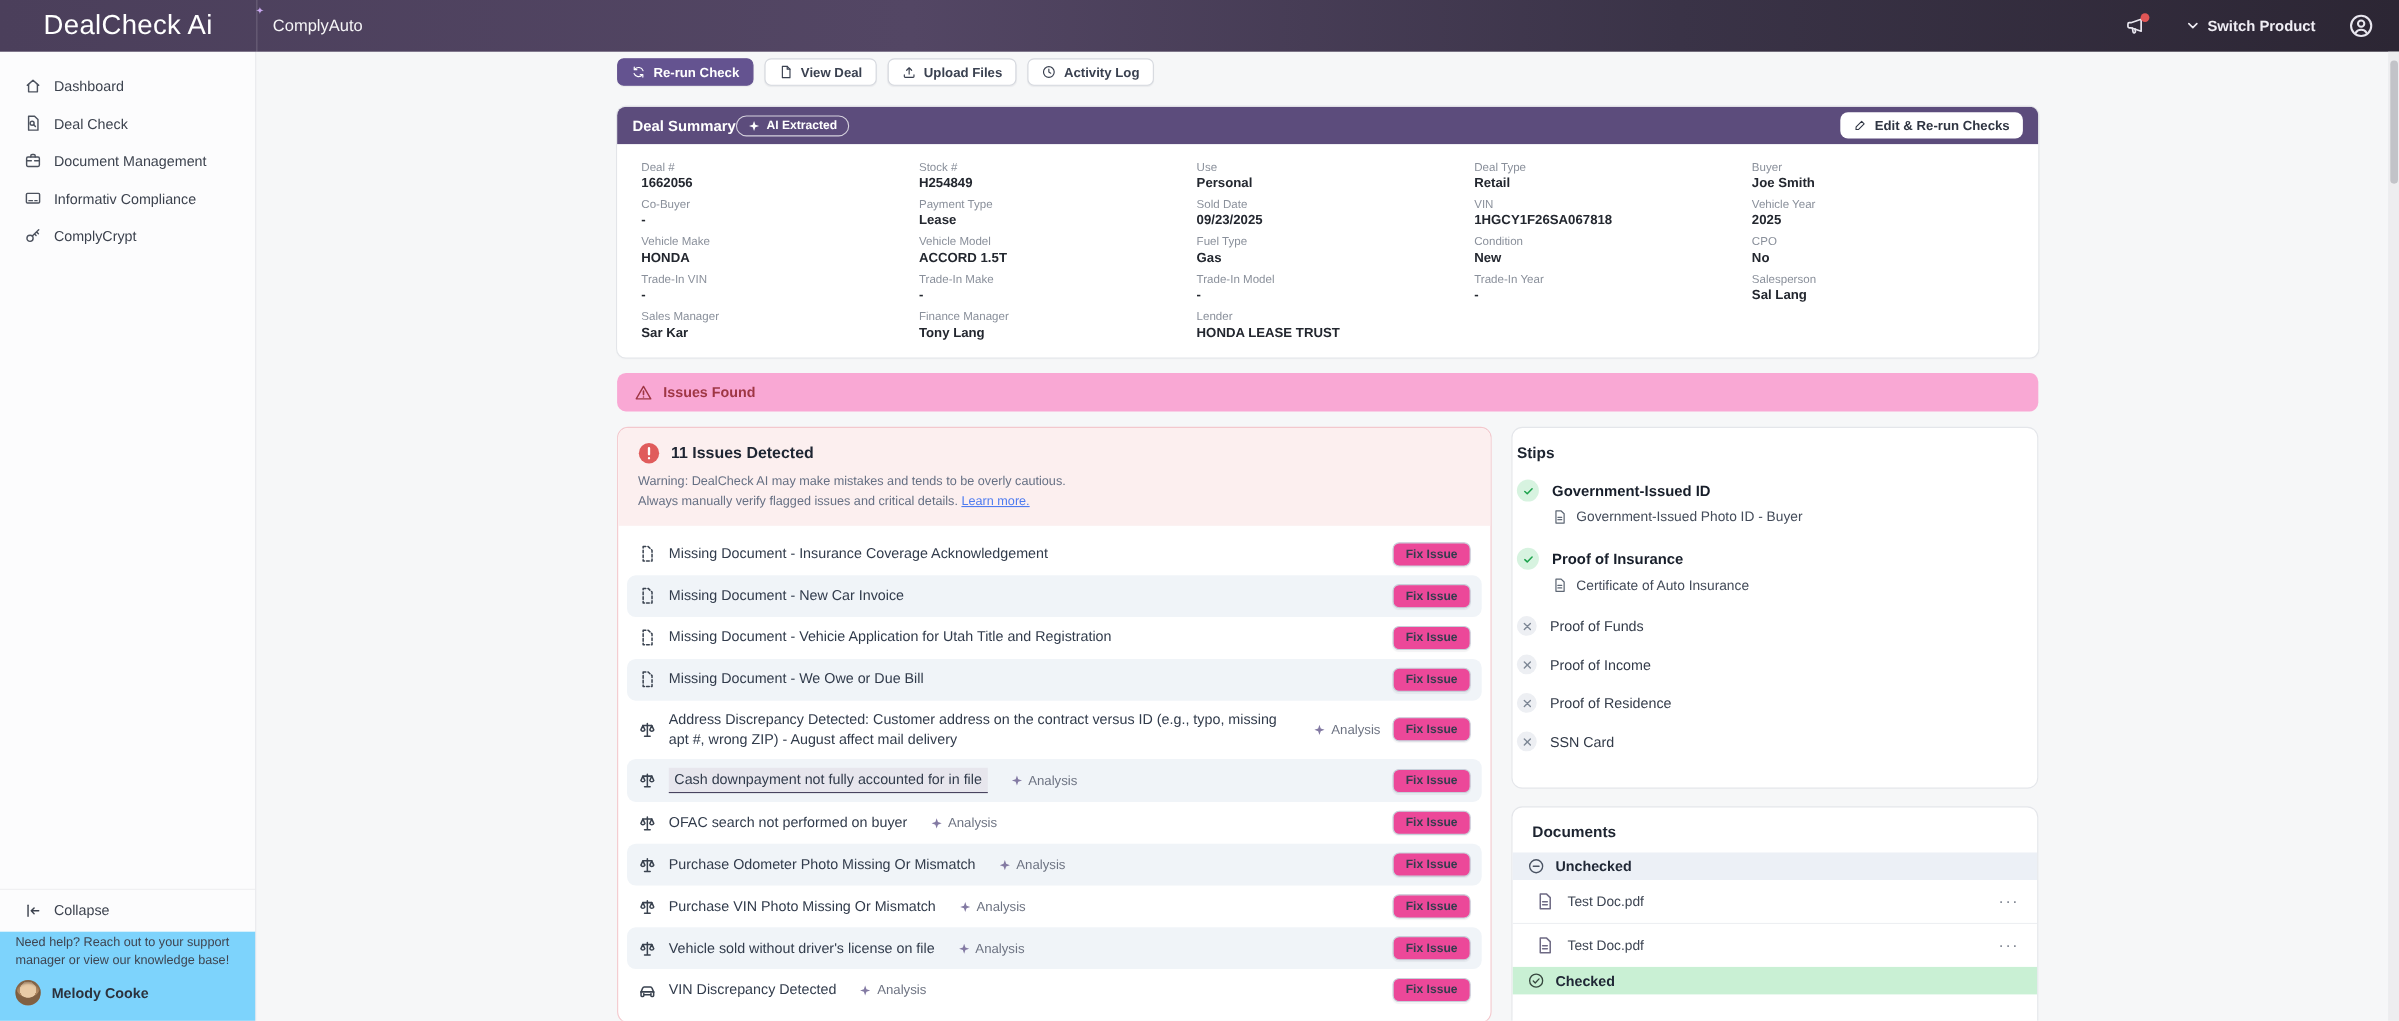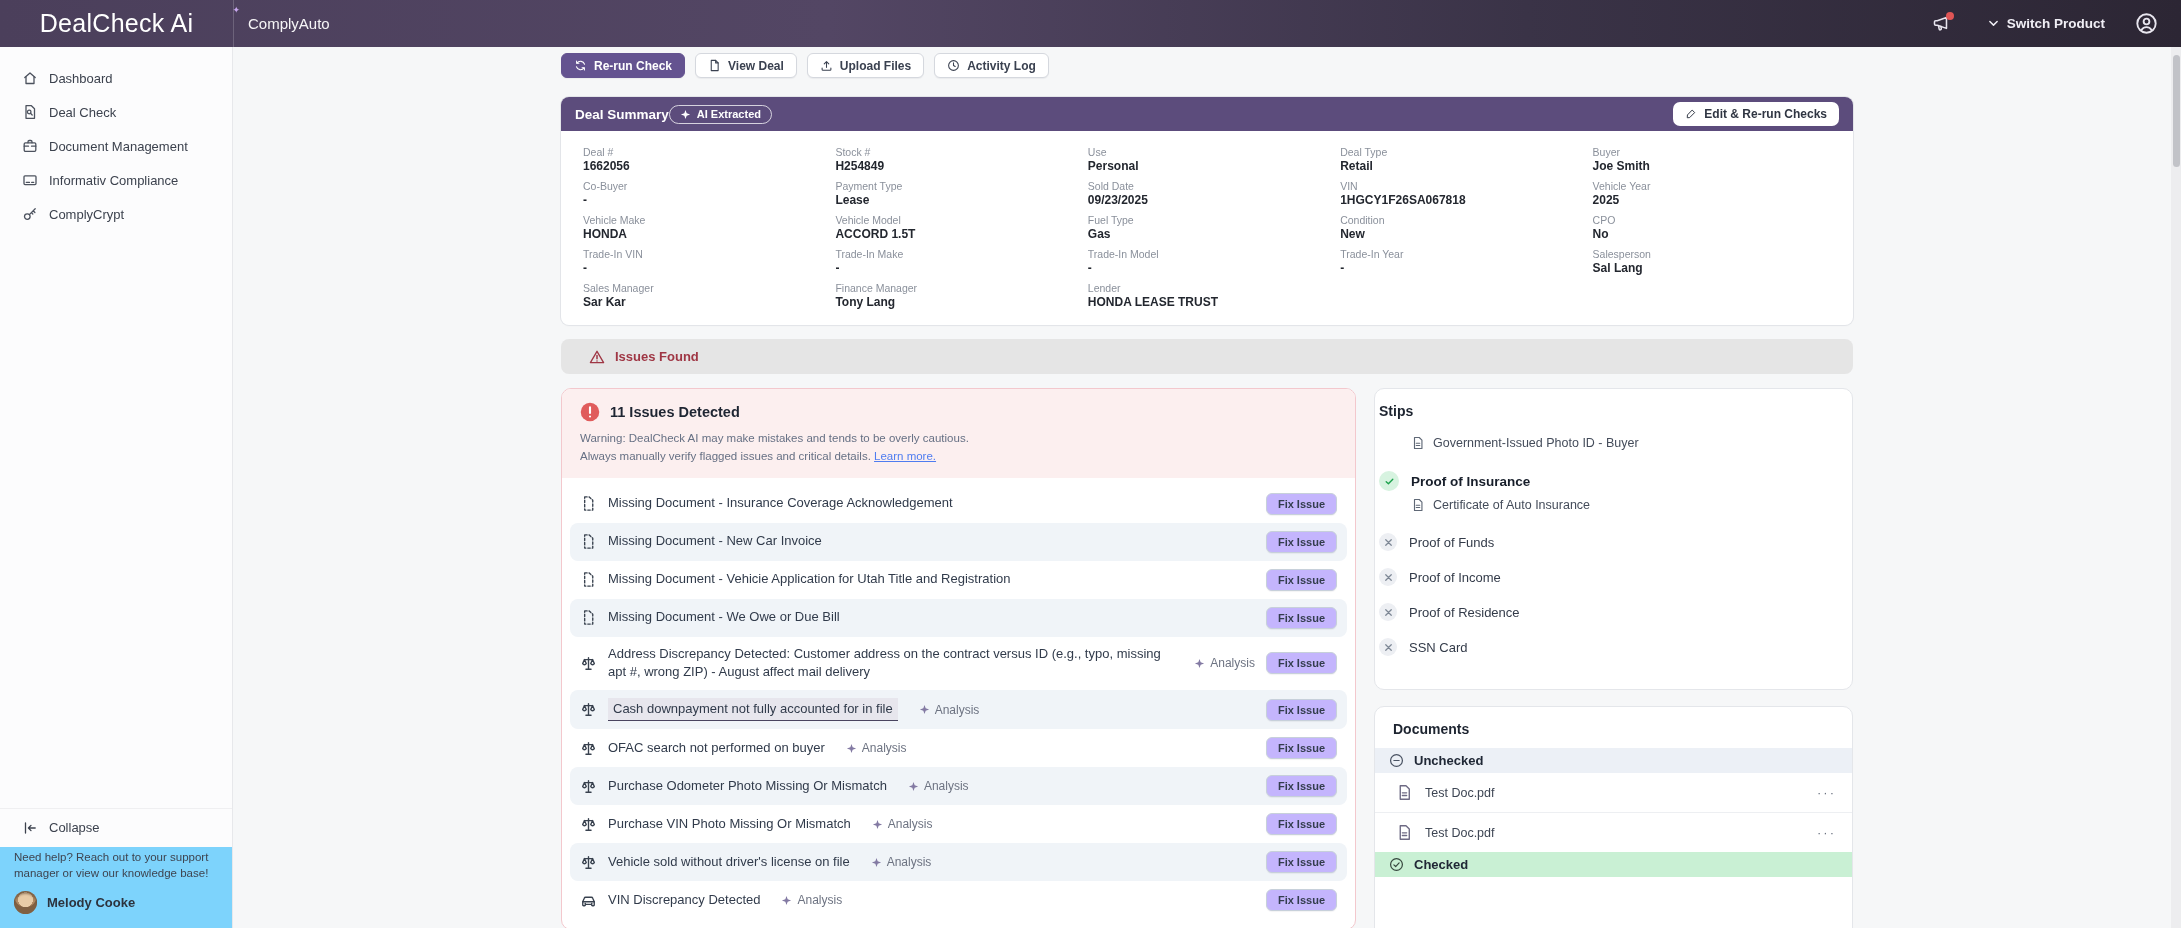--- a/index.html
+++ b/index.html
@@ -65,22 +65,22 @@
   .deal-head-spacer { flex:1; }
   .edit-btn { display:flex; align-items:center; gap:7px; background:#fff; border:none; border-radius:7px;
     padding:5px 12px; font-size:12px; font-weight:600; color:#2f3542; font-family:inherit; cursor:pointer; }
   .edit-btn svg { width:12px; height:12px; }
   .deal-grid { display:grid; grid-template-columns:repeat(5,1fr); padding:11px 22px 13px; column-gap:14px; }
   .cell { padding:3.5px 0; }
   .cell-label { font-size:10.5px; color:#8a909b; margin-bottom:1px; }
   .cell-value { font-size:12px; font-weight:700; color:#23272f; }
 
   
-  .issues-banner { margin-top:14px; height:35px; border-radius:8px; background:#e5e5e5;
-    display:flex; align-items:center; gap:10px; padding:0 28px; }
+  .issues-banner { margin-top:14px; height:35px; border-radius:8px; background:#f9a8d4;
+    display:flex; align-items:center; gap:10px; padding:0 16px; }
   .issues-banner svg { width:16px; height:16px; color:#9f3644; }
   .issues-banner-text { font-size:13px; font-weight:600; color:#9f3644; }
 
   .cols { margin-top:14px; display:flex; gap:18px; align-items:flex-start; }
   .col-left { flex:0 0 795px; }
   .col-right { flex:1; }
 
   
   .issues-panel { border:1px solid #f3c8cd; border-radius:10px; background:#fff; overflow:hidden; }
   .issues-head { background:#fcefef; padding:13px 18px 12px; }
@@ -93,21 +93,21 @@
   .issues-list { padding:7px 8px 10px; }
   .issue-row { display:flex; align-items:center; gap:11px; padding:8px 10px; border-radius:8px; min-height:37px; }
   .issue-row.alt { background:#f0f4f8; }
   .issue-icn { flex:none; color:#39424f; display:flex; }
   .issue-icn svg { width:17px; height:17px; }
   .issue-text { font-size:13px; font-weight:500; color:#313b4b; max-width:600px; line-height:1.45; cursor:pointer; }
   .issue-text.hl { background:#e7e6ed; border-bottom:1.5px solid #49445f; padding:2px 5px 1px; }
   .analysis-link { flex:none; display:flex; align-items:center; gap:5px; margin-left:10px;
     font-size:12px; color:#6d7382; cursor:pointer; }
   .analysis-link svg { width:11px; height:11px; color:#837aa3; }
-  .fix-btn { flex:none; margin-left:auto; background:#c4b5fd; border:1px solid #c7d0da; border-radius:6px;
+  .fix-btn { flex:none; margin-left:auto; background:#ec4899; border:1px solid #c7d0da; border-radius:6px;
     font-size:11px; font-weight:600; color:#333d4e; padding:4px 11px; font-family:inherit; cursor:pointer;
     box-shadow:0 1px 1px rgba(16,24,40,.05); }
 
   
   .mitigated { margin-top:16px; height:44px; border-radius:8px; background:#e2f1fb; border:1px solid #cfe6f3;
     display:flex; align-items:center; gap:13px; padding:0 18px; cursor:pointer; }
   .mitigated-text { font-size:13.5px; font-weight:700; color:#3e3a56; }
 
   
   .card { background:#fff; border:1px solid #e4e6ea; border-radius:10px; }
@@ -617,20 +617,28 @@
           <span class="mitigated-text">2 Issues Mitigated</span>
 
         </div>
       </div>
 
       <div class="col-right">
         <section class="card stips-card">
           <div class="card-title">Stips</div>
           <div class="stips-list" id="stips-list">
               <div class="stip done">
+                <div class="stip-row">
+                  <span class="status-circ done">
+                    <svg viewBox="0 0 16 16" fill="none" stroke="currentColor" stroke-width="1.3" stroke-linecap="round" stroke-linejoin="round">
+                      <path d="M3.2 8.4 6.4 11.4 12.8 4.8" stroke-width="2"></path>
+                    </svg>
+                  </span>
+                  <span class="stip-label">Government-Issued ID</span>
+                </div>
                 <div class="stip-doc">
                   <span class="icn ">
                     <svg viewBox="0 0 16 16" fill="none" stroke="currentColor" stroke-width="1.3" stroke-linecap="round" stroke-linejoin="round">
                       <path d="M4 1.7h5.4l3.1 3V14.3H4Z"></path>
                       <path d="M6 8.3h4M6 10.8h4"></path>
                     </svg>
                   </span>
                   <span class="stip-doc-text">Government-Issued Photo ID - Buyer</span>
                 </div>
               </div>

